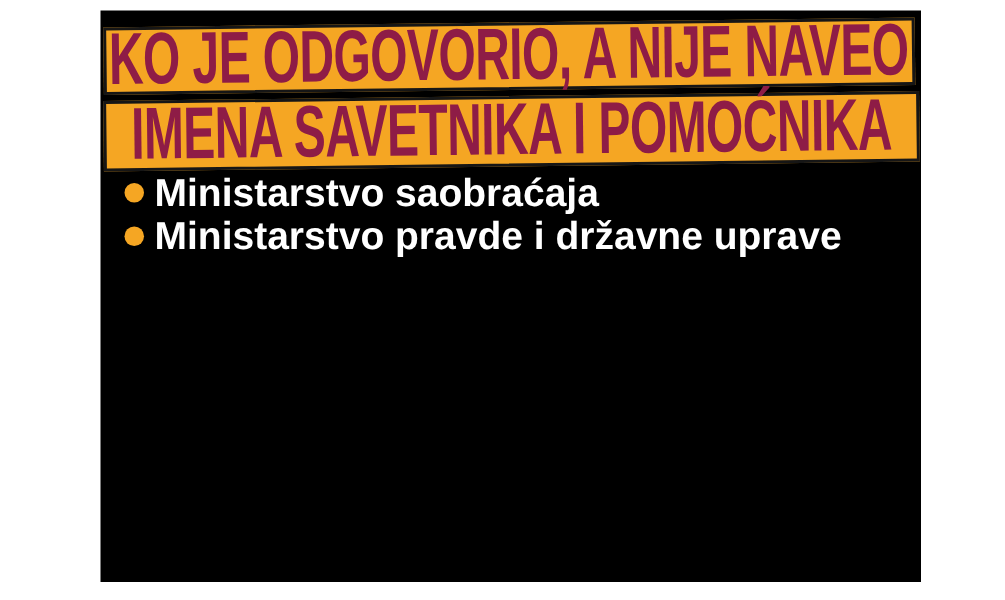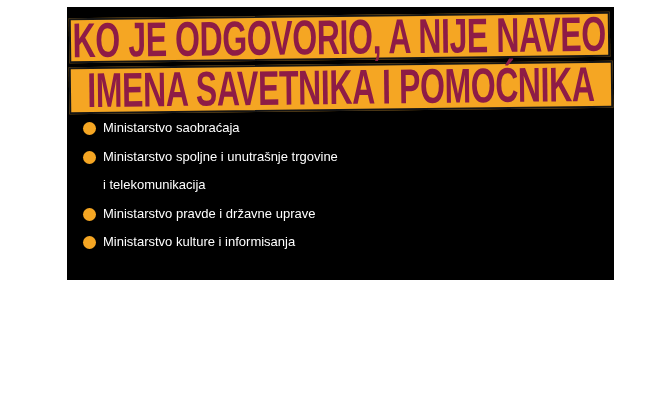--- a/index.html
+++ b/index.html
@@ -1,19 +1,19 @@
 <!DOCTYPE html>
 <html style="--page_bg: #ffffff; --panel_bg: #000000; --strip_bg: #F5A623; --headline_text: #8E1C46; --bullet: #F5A623; --item_text: #ffffff;"><head>
 <meta charset="utf-8">
 <style>
   html, body { margin: 0; padding: 0; }
   .page {
     position: relative;
     width: 670px;
-    height: 280px;
+    height: 400px;
     background: var(--page_bg, #ffffff);
     overflow: hidden;
     font-family: "Liberation Sans", sans-serif;
     border-radius: 22px;
   }
   .panel {
     position: absolute;
     left: 67px;
     top: 7px;
     width: 547px;
@@ -57,22 +57,22 @@
   }
   .ministry-list li {
     position: relative;
     padding-left: 20px;
     margin: 0;
   }
   .item-text {
     display: block;
     white-space: pre;
     color: var(--item_text, #ffffff);
-    font-weight: normal;
-    font-size: 13px;
+    font-weight: bold;
+    font-size: 26px;
     line-height: 28.5px;
   }
   .bullet {
     position: absolute;
     left: 0;
     top: 8px;
     width: 13px;
     height: 13px;
     border-radius: 50%;
     background: var(--bullet, #F5A623);
@@ -92,27 +92,18 @@
       <span class="headline-text">IMENA SAVETNIKA I POMOĆNIKA</span>
     </div>
 
     <ul class="ministry-list">
       <li>
         <span class="bullet"></span>
         <span class="item-text">Ministarstvo saobraćaja</span>
       </li>
       <li>
         <span class="bullet"></span>
-        <span class="item-text">Ministarstvo spoljne i unutrašnje trgovine
-i telekomunikacija</span>
-      </li>
-      <li>
-        <span class="bullet"></span>
         <span class="item-text">Ministarstvo pravde i državne uprave</span>
-      </li>
-      <li>
-        <span class="bullet"></span>
-        <span class="item-text">Ministarstvo kulture i informisanja</span>
       </li>
     </ul>
 
   </div>
 </div>
 
 </body></html>

